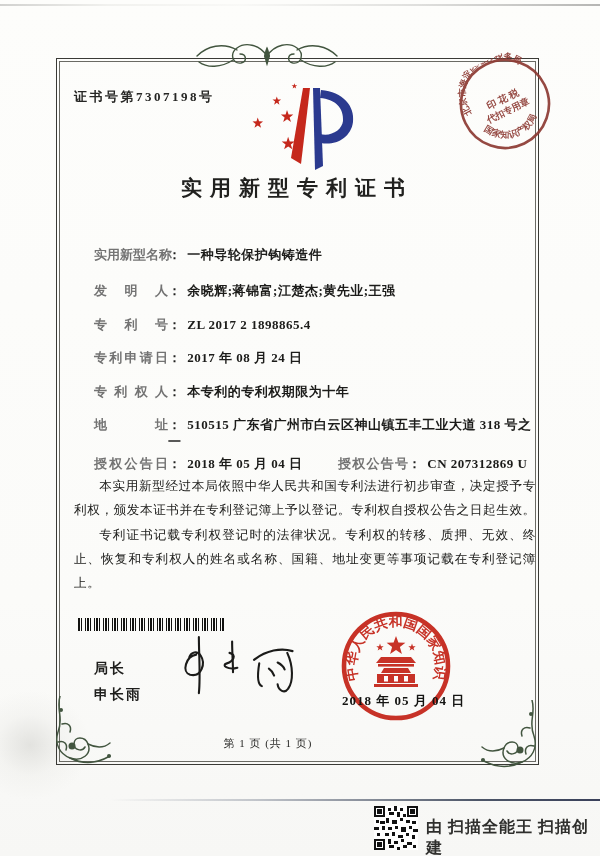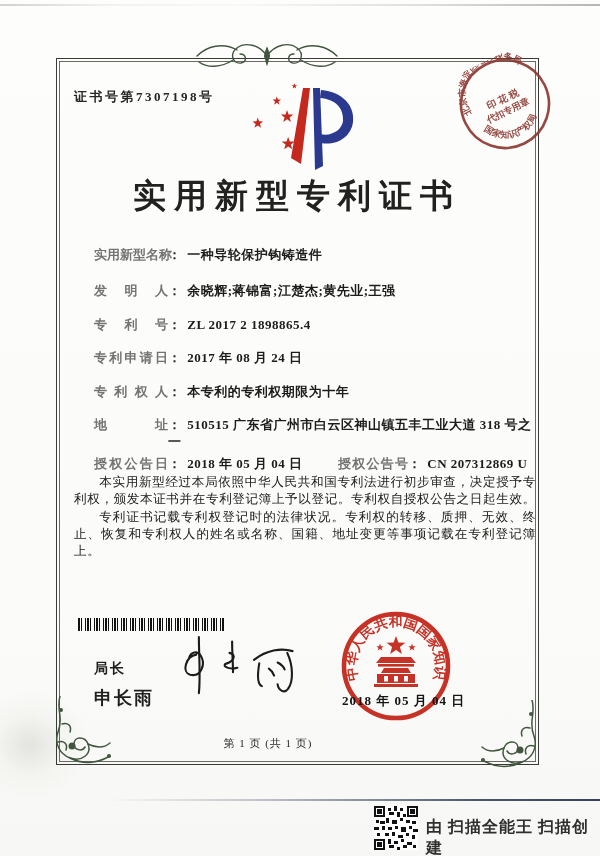--- a/index.html
+++ b/index.html
@@ -12,38 +12,38 @@
     background:linear-gradient(90deg,#c9c9c7 0%,#efefec 18%,#f8f8f6 40%,#d9d9d7 70%,#a9a9a7 100%);opacity:.85;}
   .scan-shadow{position:absolute;left:-30px;top:690px;width:120px;height:110px;
     background:radial-gradient(closest-side,#d4d4d0 0%,rgba(232,232,228,.5) 55%,rgba(250,250,248,0) 100%);opacity:.6;}
   
   .frame{position:absolute;left:56px;top:58px;width:481px;height:705px;border:1.6px solid #3a3a36;}
   .frame .inner{position:absolute;inset:2px;border:1px solid #6a6a64;}
   .ornament{position:absolute;color:#42553f;}
   .cert-no{position:absolute;left:74px;top:88px;font-size:13px;letter-spacing:2.5px;color:#262624;font-weight:700;}
   .logo{position:absolute;left:247px;top:80px;width:110px;height:96px;}
   .title{position:absolute;left:56px;top:174px;width:482px;text-align:center;
-    font-size:33px;font-weight:700;letter-spacing:8px;color:#21211f;}
+    font-size:21px;font-weight:700;letter-spacing:8px;color:#21211f;}
   .stamp{position:absolute;left:458px;top:57px;width:94px;height:94px;transform:rotate(-26deg);opacity:.92;}
   
   .frow{position:absolute;left:94px;font-size:13px;white-space:nowrap;}
   .flabel{display:inline-block;width:74px;text-align:justify;text-align-last:justify;font-weight:700;color:#737373;vertical-align:bottom;}
   .fcolon{font-weight:700;}
   .fvalue{font-weight:700;margin-left:3px;letter-spacing:.5px;color:#1c1c1a;}
   .addr2{position:absolute;left:168px;top:433px;font-size:13px;font-weight:700;}
   .grant-no{position:absolute;left:338px;top:455px;font-size:13px;white-space:nowrap;}
   .grant-no .flabel{width:70px;}
   
   .paras{position:absolute;left:74px;top:474px;width:462px;}
-  .paras p{margin:0 0 1px 0;font-size:12.6px;line-height:17px;text-indent:2em;
+  .paras p{margin:0 0 1px 0;font-size:12.6px;line-height:24px;text-indent:2em;
     letter-spacing:.6px;color:#20201e;text-align:justify;}
   .barcode{position:absolute;left:78px;top:618px;width:146px;height:13px;
     background:repeating-linear-gradient(90deg,#121210 0 2px,transparent 2px 3px,#121210 3px 4px,transparent 4px 7px,#121210 7px 8px,transparent 8px 9px);}
   .chief-title{position:absolute;left:94px;top:660px;font-size:14px;font-weight:700;letter-spacing:2px;}
-  .chief-name{position:absolute;left:94px;top:686px;font-size:18px;font-weight:700;letter-spacing:2px;}
+  .chief-name{position:absolute;left:94px;top:686px;font-size:14px;font-weight:700;letter-spacing:2px;}
   .signature{position:absolute;left:170px;top:626px;width:140px;height:80px;}
   .seal{position:absolute;left:340px;top:610px;width:112px;height:112px;opacity:.95;}
   .seal-date{position:absolute;left:342px;top:692px;font-size:13px;font-weight:700;letter-spacing:1px;color:#141412;}
   .page-footer{position:absolute;left:206px;top:736px;width:124px;text-align:center;font-size:11px;color:#2a2a28;letter-spacing:1px;}
   
   .scan-rule{position:absolute;left:110px;top:799px;width:490px;height:2px;
     background:linear-gradient(90deg,rgba(90,100,120,0) 0%,rgba(90,100,120,.35) 30%,#4d5668 75%,#39405a 100%);}
   .qr{position:absolute;left:374px;top:806px;width:44px;height:44px;}
   .scan-text{position:absolute;left:426px;top:817px;font-size:16px;font-weight:600;color:#2f2f2d;letter-spacing:1px;}
 </style>

